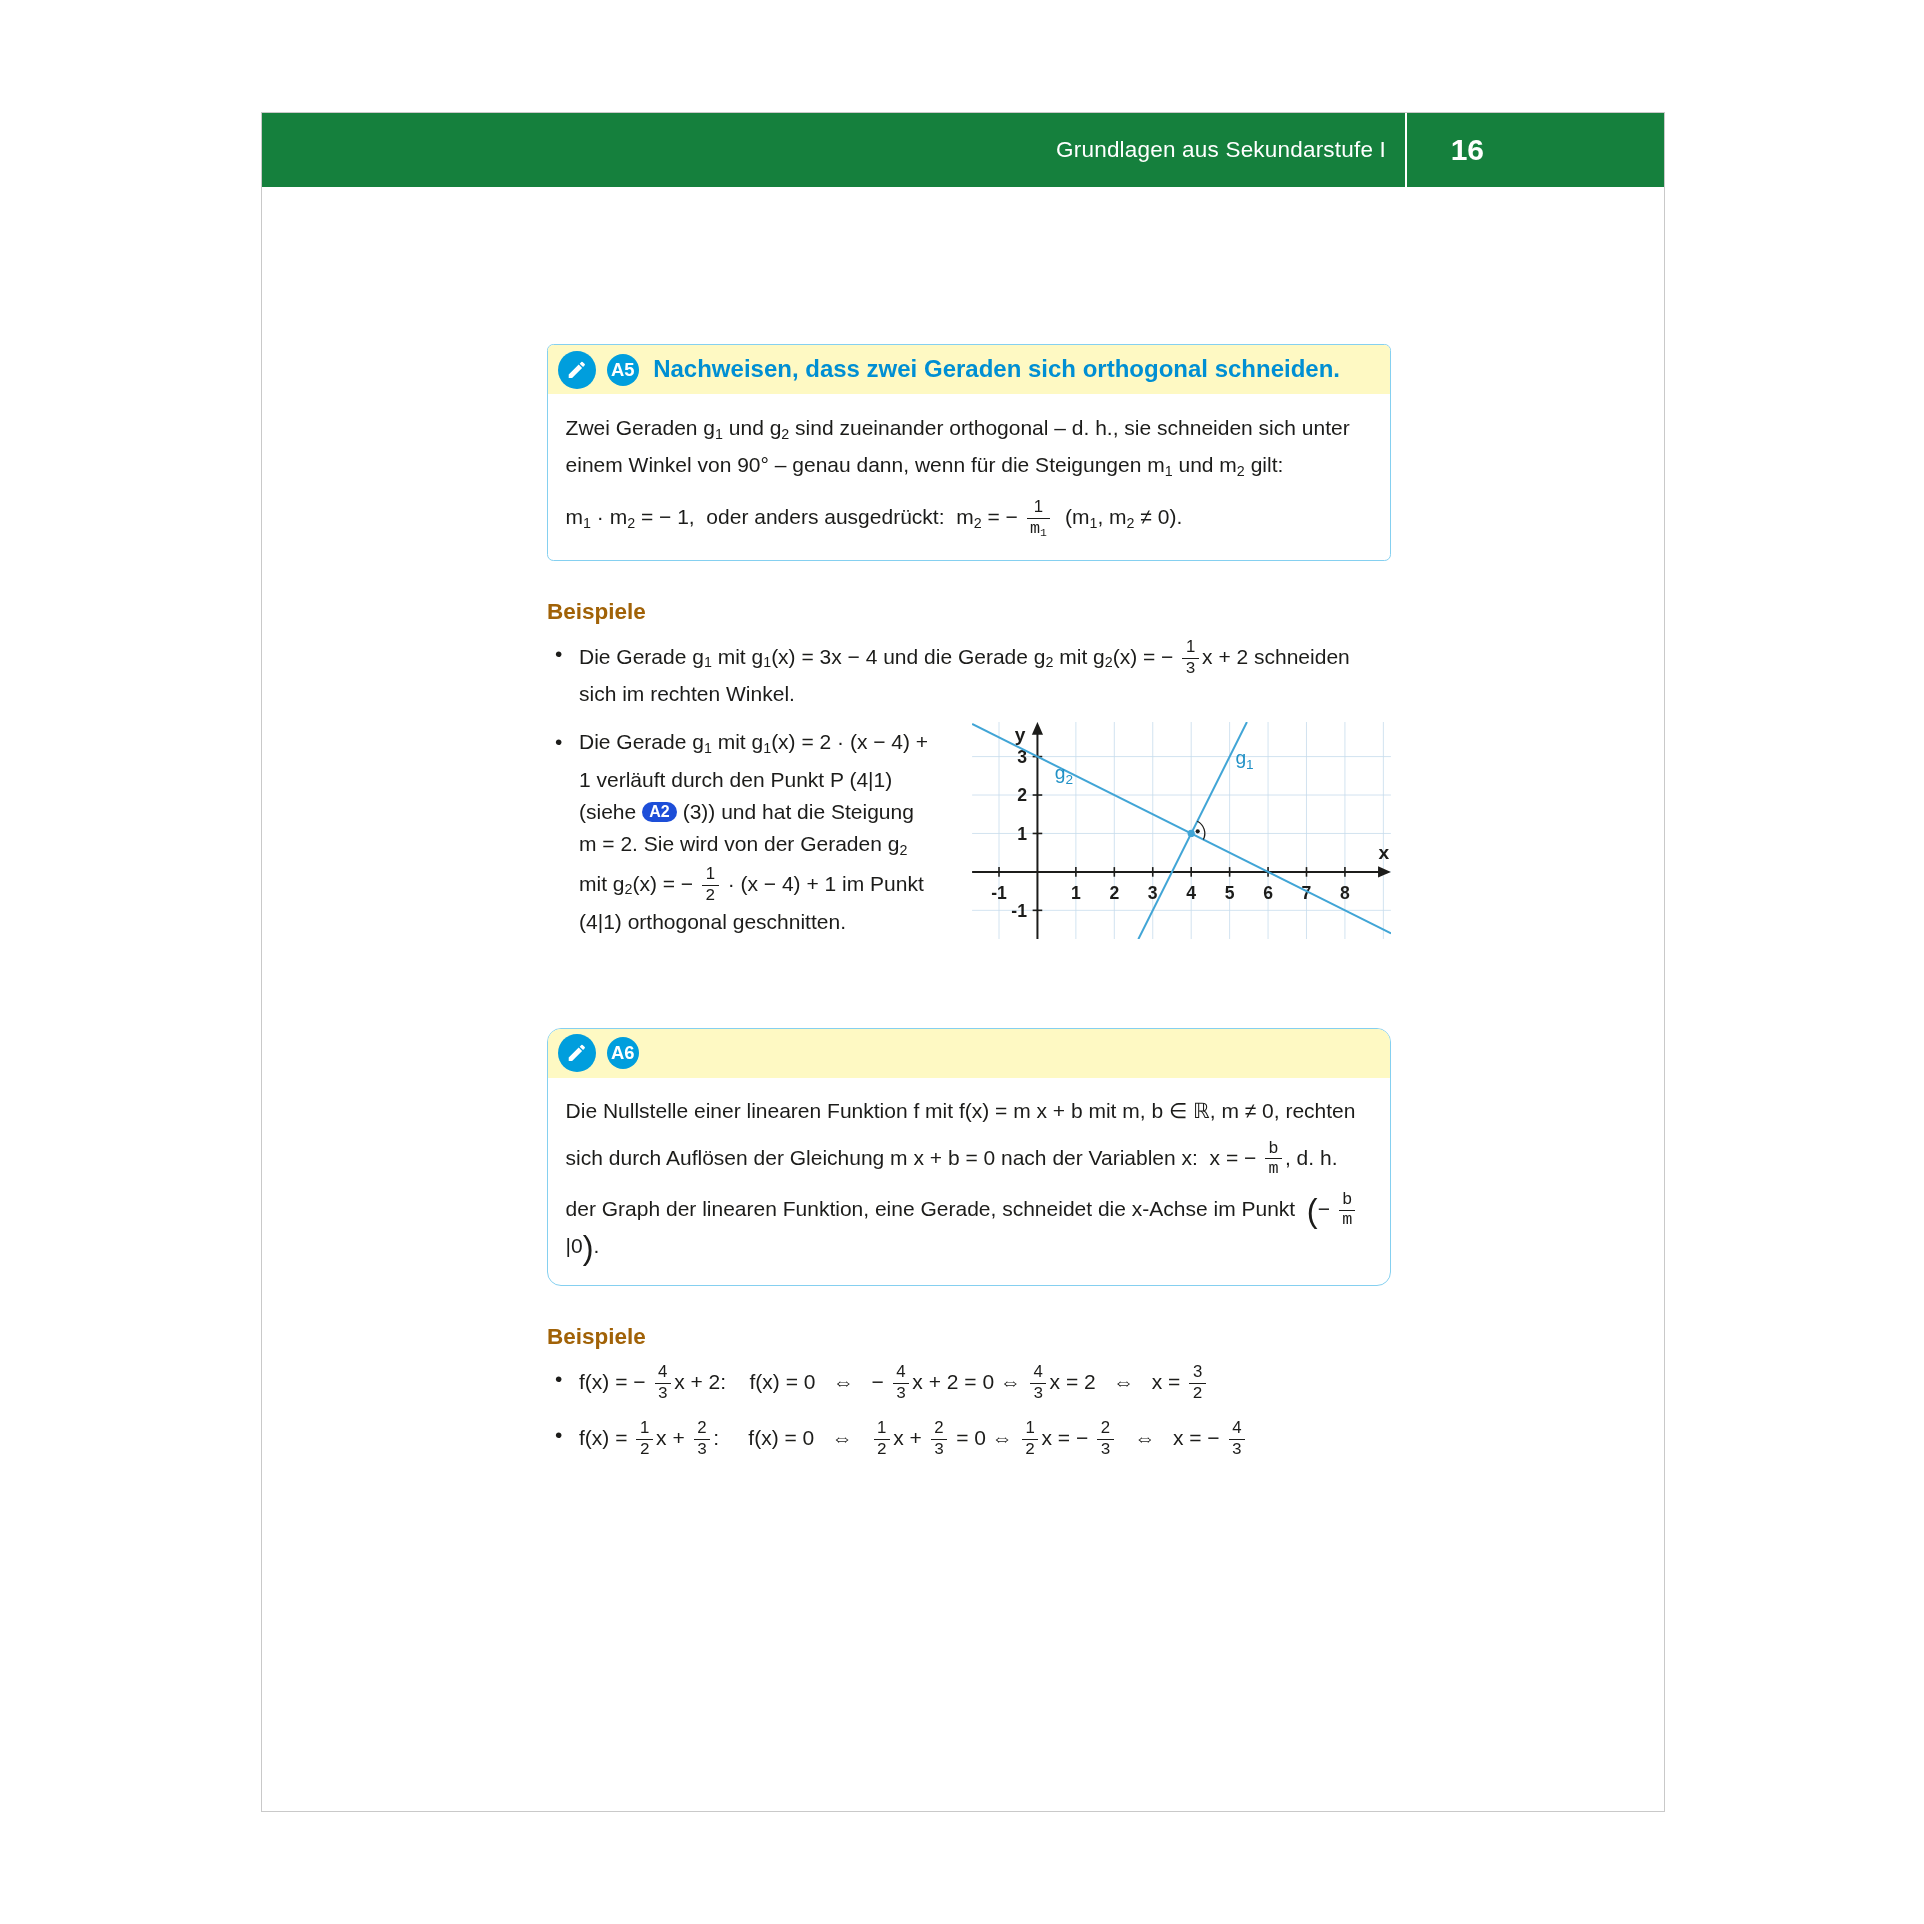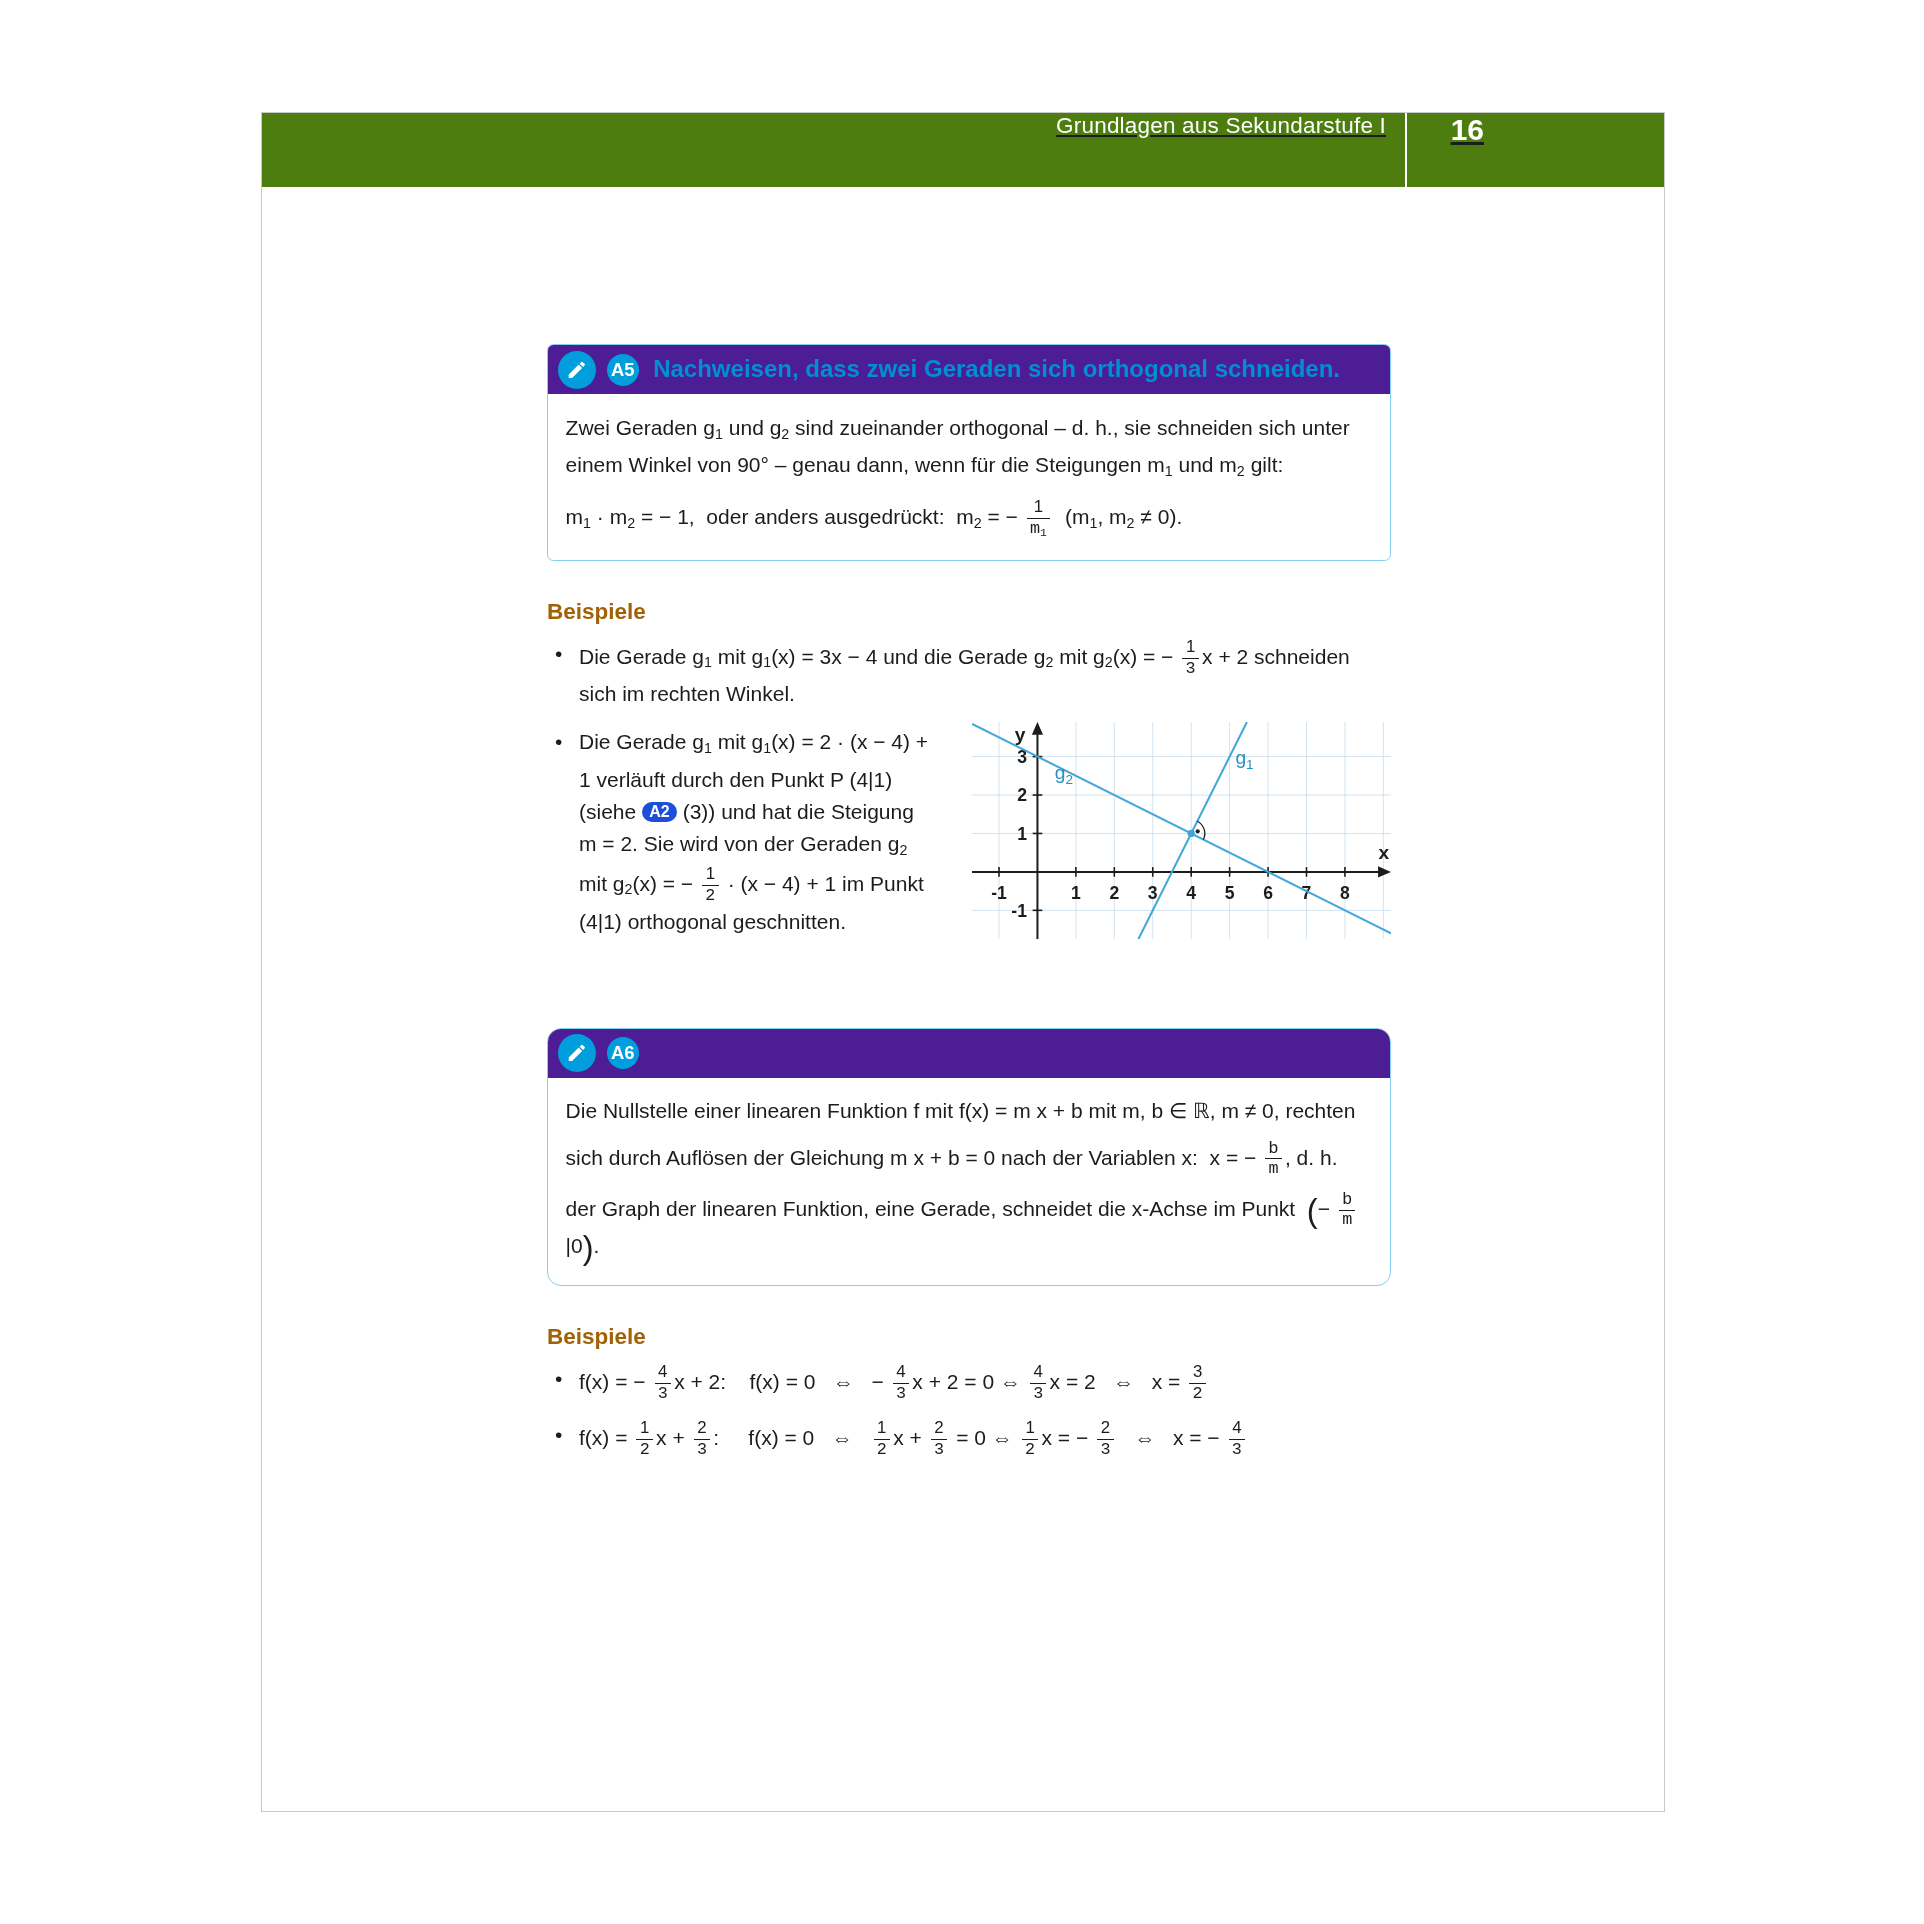--- a/index.html
+++ b/index.html
@@ -7,30 +7,30 @@
   body {
     width:1925px; height:1925px; position:relative;
     font-family:"Liberation Sans", sans-serif; color:#1c1c1a;
     overflow:hidden;
   }
   .page {
     position:absolute; left:261px; top:112px; width:1404px; height:1700px;
     background:#ffffff; border:0.8px solid #c9c9c9;
   }
   .header-bar {
-    height:74px; background:#4d7c0f; display:flex; align-items:flex-start;
-    justify-content:flex-end; padding-right:180px;text-decoration:underline;
+    height:74px; background:#15803d; display:flex; align-items:center;
+    justify-content:flex-end; padding-right:180px;
   }
   .header-title { color:#ffffff; font-size:22.5px; letter-spacing:0.2px; }
   .header-divider { width:1.6px; height:74px; background:#ffffff; margin-left:19px; flex:none; }
   .page-number { color:#ffffff; font-size:30px; font-weight:bold; margin-left:44px; }
   .content { padding:157px 273px 0 285px; }
 
   .infobox { border:1.6px solid #85d0f0; border-radius:6.4px; overflow:hidden; background:#ffffff; }
-  .infobox-header { display:flex; align-items:center; background:#4c1d95; padding:5.6px 9.6px; }
+  .infobox-header { display:flex; align-items:center; background:#fef9c3; padding:5.6px 9.6px; }
   .pencil-badge {
     width:38px; height:38px; border-radius:50%; background:#009edd;
     display:flex; align-items:center; justify-content:center; margin-right:11.2px; flex:none;
   }
   .ab-badge {
     min-width:32px; height:32px; border-radius:50%; background:#009edd; color:#ffffff;
     font-weight:bold; font-size:18.4px; display:flex; align-items:center; justify-content:center;
     margin-right:14.4px; flex:none; padding:0 1.6px;
   }
   .infobox-title { color:#008fd3; font-weight:bold; font-size:24px; line-height:1.2; }

